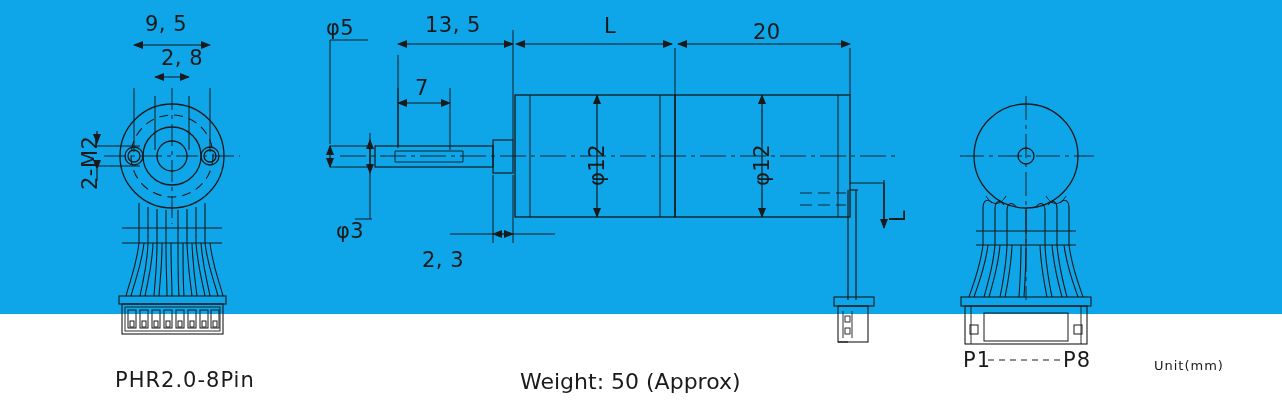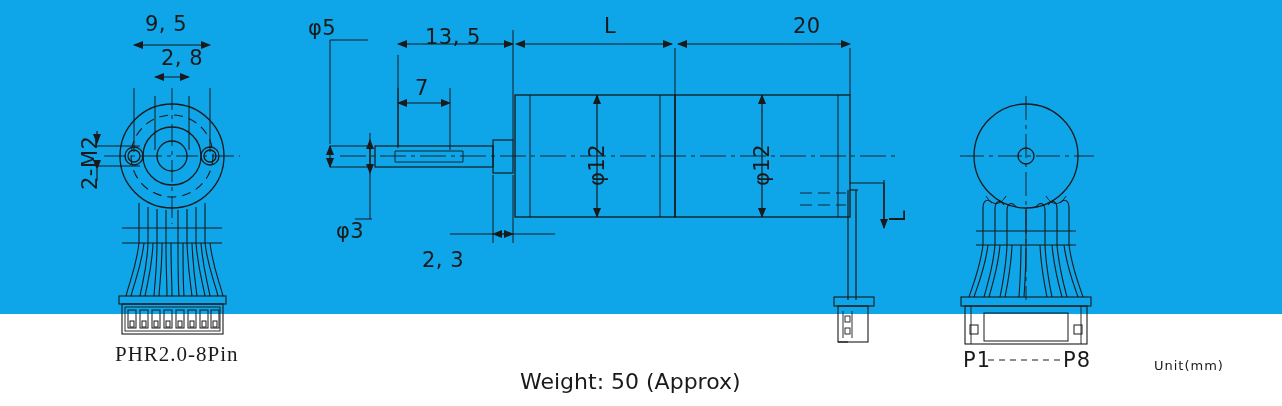--- a/index.html
+++ b/index.html
@@ -252,35 +252,35 @@
 
     </g>
   </svg>
 
   <div class="lbl dim" style="left:145px;top:12px;">9, 5</div>
 
   <div class="lbl dim" style="left:161px;top:46px;">2, 8</div>
 
   <div class="lbl dim rot90" style="left:78px;top:190px;">2-M2</div>
 
-  <div class="lbl cap" style="left:115px;top:342px;font-family:Liberation Serif, serif;">PHR2.0-8Pin</div>
-
-  <div class="lbl dim" style="left:308px;top:16px;">φ5</div>
+  <div class="lbl cap" style="left:115px;top:368px;">PHR2.0-8Pin</div>
+
+  <div class="lbl dim" style="left:326px;top:16px;">φ5</div>
 
   <div class="lbl dim" style="left:336px;top:219px;">φ3</div>
 
-  <div class="lbl dim" style="left:425px;top:25px;">13, 5</div>
+  <div class="lbl dim" style="left:425px;top:13px;">13, 5</div>
 
   <div class="lbl dim" style="left:415px;top:76px;">7</div>
 
   <div class="lbl dim" style="left:422px;top:212px;margin-top:36px;">2, 3</div>
 
   <div class="lbl dim" style="left:604px;top:14px;">L</div>
 
-  <div class="lbl dim" style="left:753px;top:14px;margin-left:40px;">20</div>
+  <div class="lbl dim" style="left:753px;top:20px;">20</div>
 
   <div class="lbl dim rot90" style="left:585px;top:186px;">φ12</div>
 
   <div class="lbl dim rot90" style="left:750px;top:186px;">φ12</div>
 
   <div class="lbl dim rot90" style="left:886px;top:222px;">L</div>
 
   <div class="lbl cap" style="left:963px;top:348px;">P1</div>
 
   <div class="lbl cap" style="left:1063px;top:348px;">P8</div>

